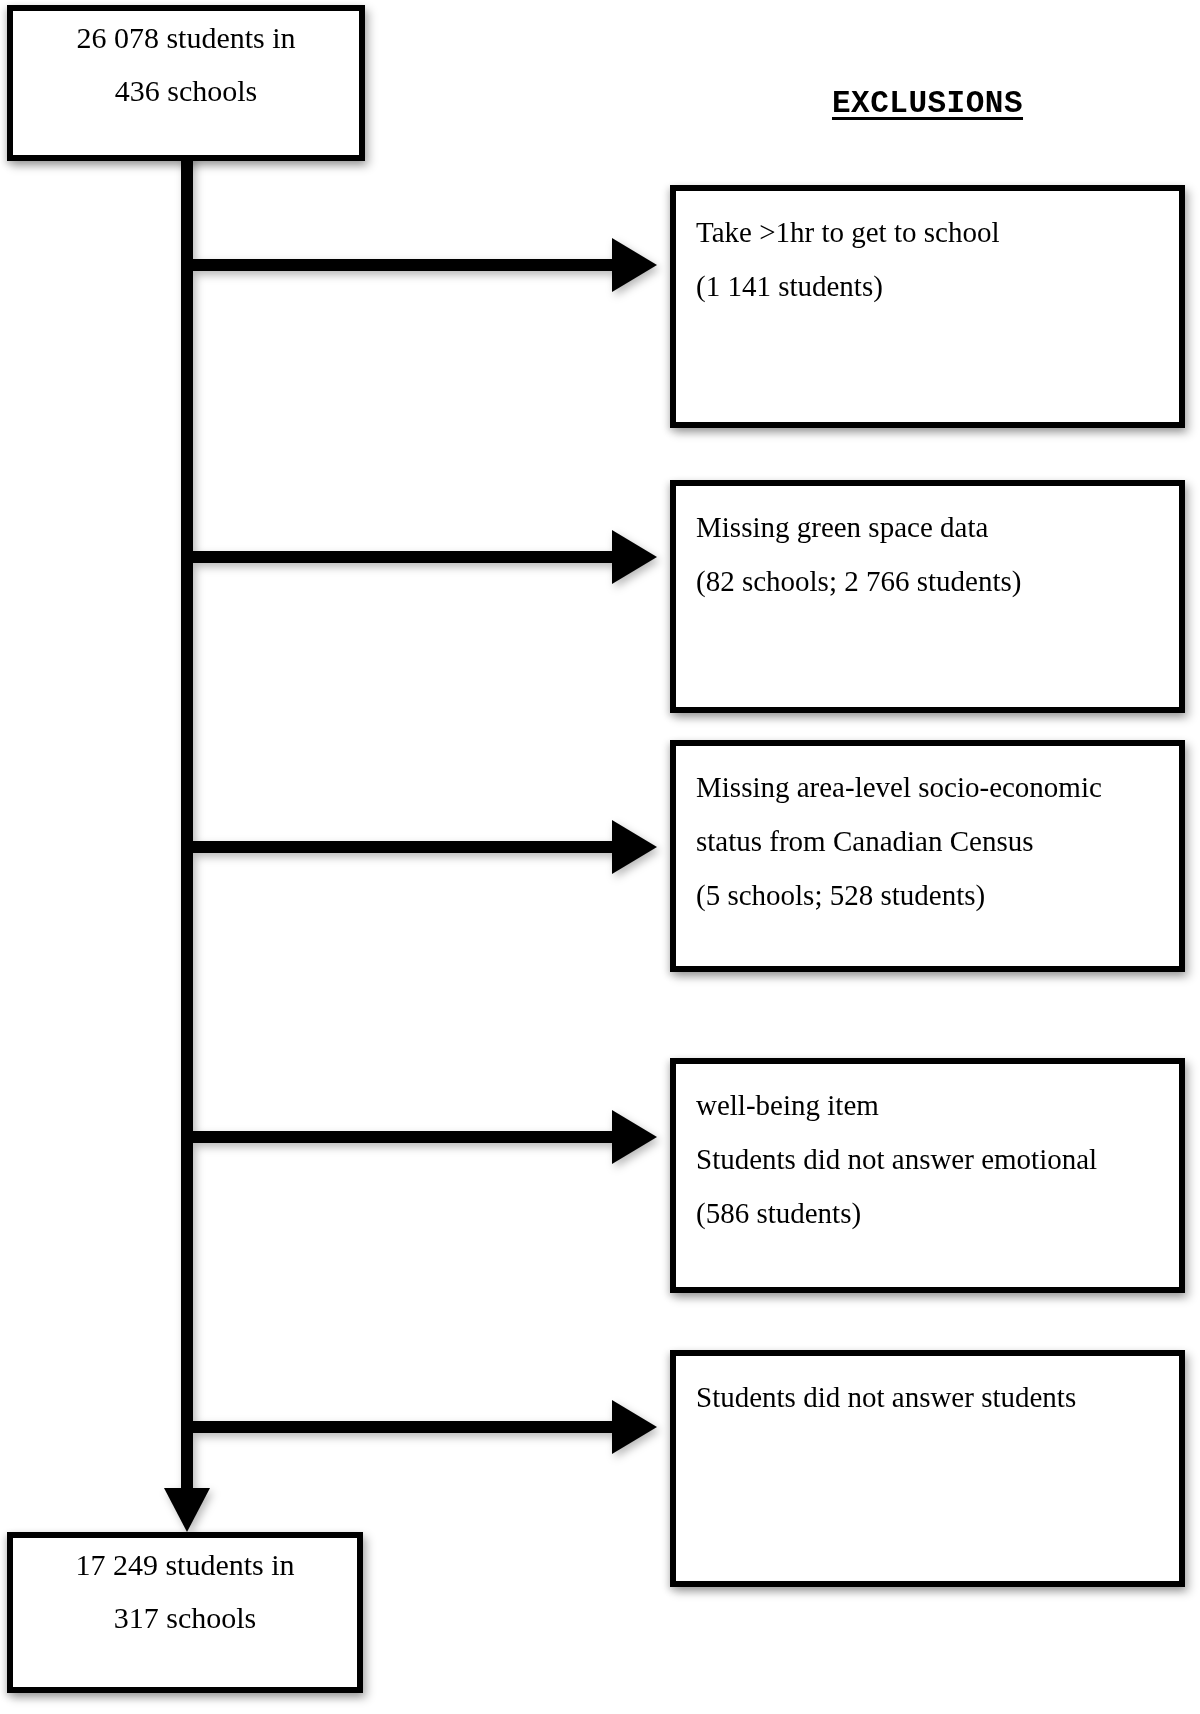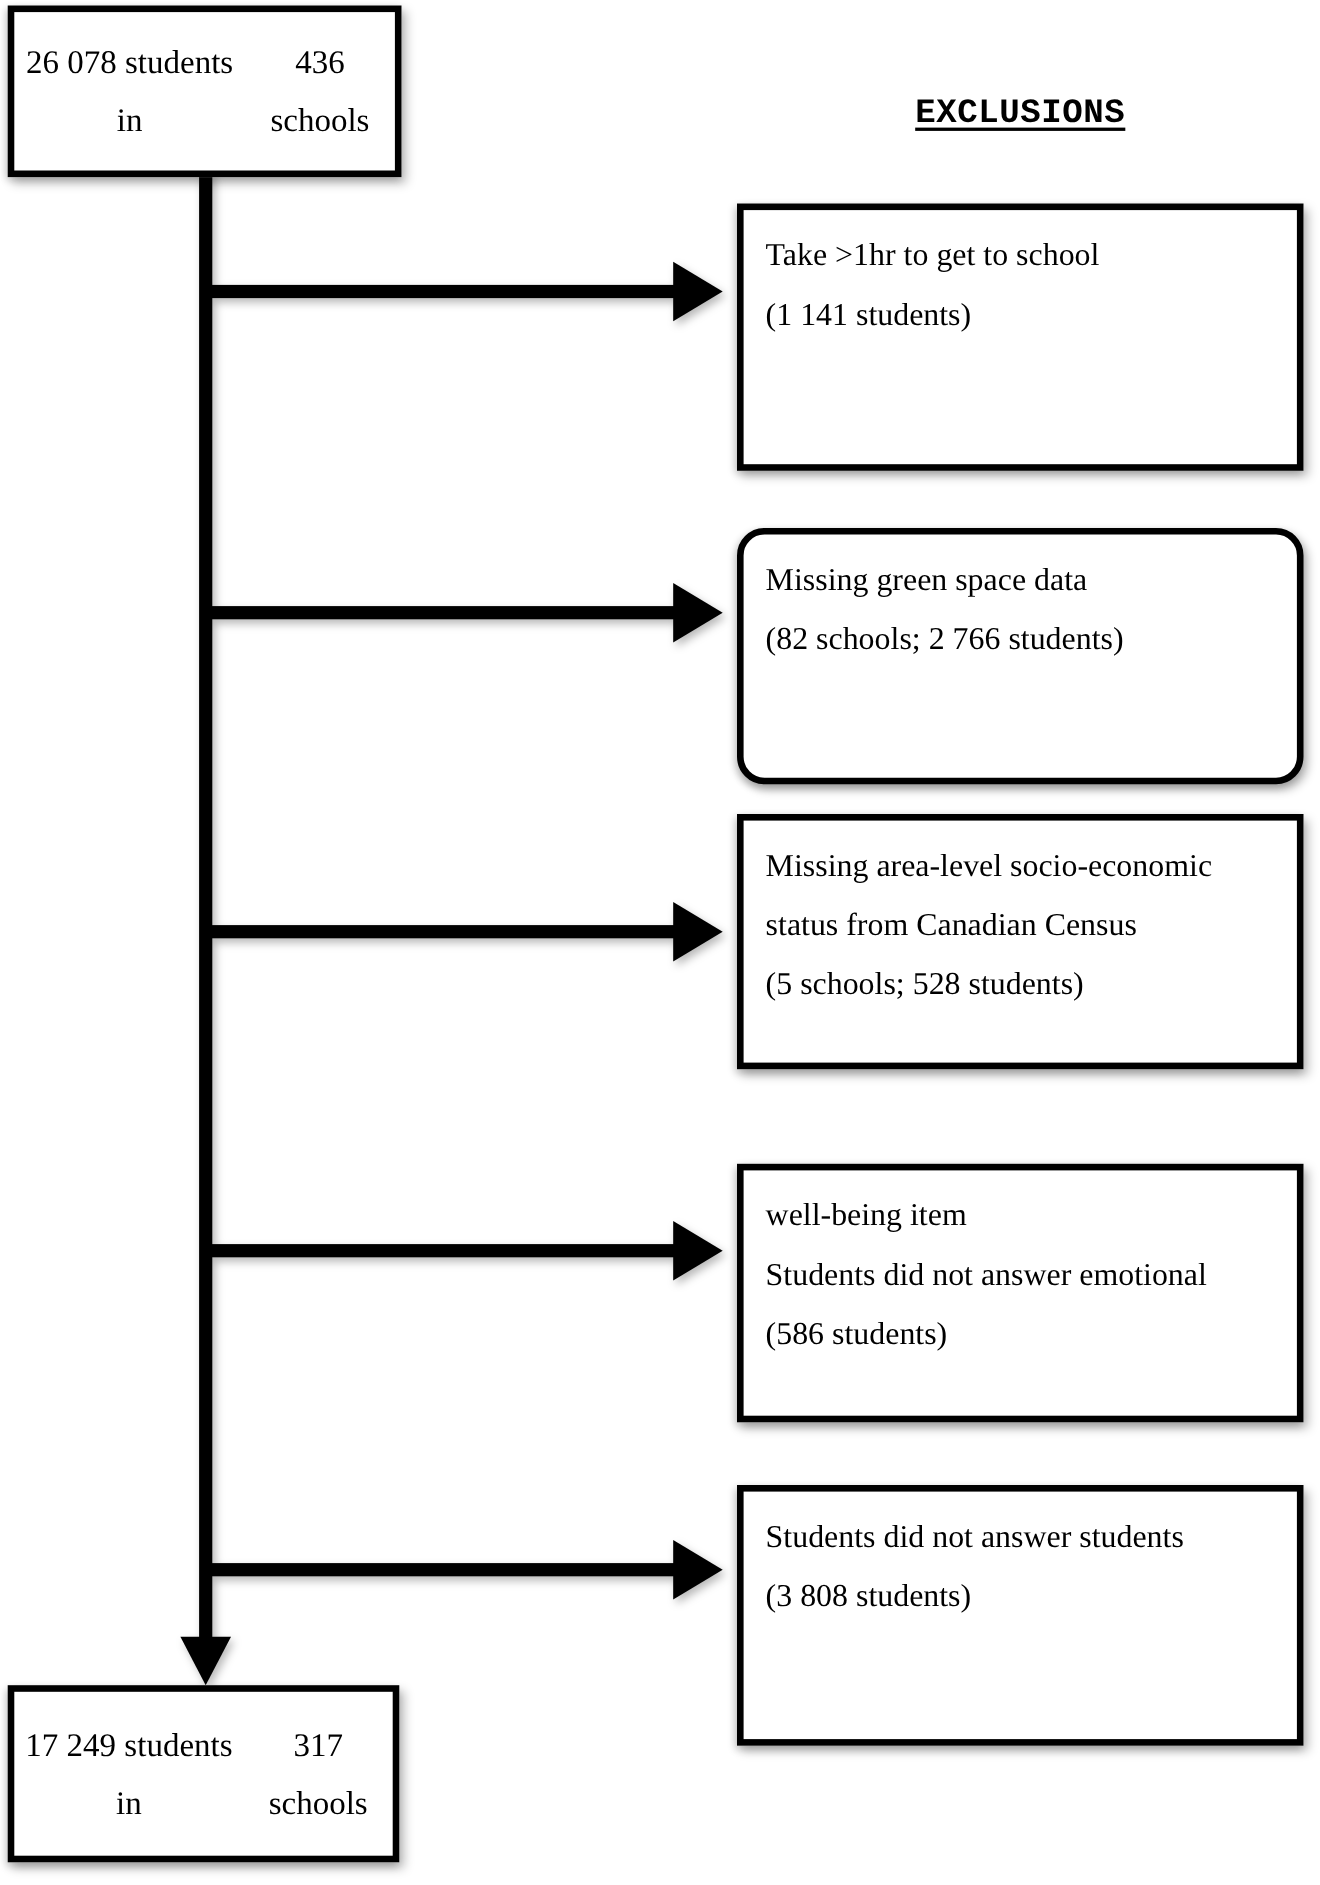--- a/index.html
+++ b/index.html
@@ -23,23 +23,23 @@
   }
   .node {
     position: absolute;
     box-sizing: border-box;
     background: #ffffff;
     border: 6px solid #000000;
     box-shadow: 4px 5px 9px rgba(0,0,0,0.28), -2px 3px 7px rgba(0,0,0,0.18);
   }
   .terminal {
     display: flex;
-    flex-direction: row;
+    flex-direction: column;
     align-items: center;
-    justify-content: space-between;
+    justify-content: flex-start;
     text-align: center;
     font-size: 30px;
     line-height: 53px;
   }
   .terminal.start { left: 7px; top: 5px; width: 358px; height: 156px; }
   .terminal.end   { left: 7px; top: 1532px; width: 356px; height: 161px; font-weight: normal; }
   .excl-header {
     position: absolute;
     left: 670px; top: 86px; width: 515px;
     text-align: center;
@@ -53,21 +53,21 @@
   }
   .excl-box {
     padding: 14px 18px 0 20px;
     font-size: 29px;
     line-height: 54px;
     left: 670px;
     width: 515px;
   }
   .excl-box .line { white-space: nowrap; }
   .box-1 { top: 185px;  height: 243px; }
-  .box-2 { top: 480px;  height: 233px; border-radius: 25px; }
+  .box-2 { top: 480px;  height: 233px; }
   .box-3 { top: 740px;  height: 232px; }
   .box-4 { top: 1058px; height: 235px; }
   .box-5 { top: 1350px; height: 237px; }
 </style>
 </head>
 <body>
 
 <div class="canvas">
 
   <svg class="connectors" viewBox="0 0 1200 1714" xmlns="http://www.w3.org/2000/svg" aria-hidden="true">
@@ -117,21 +117,20 @@
   </div>
 
   <div class="node excl-box box-4">
     <div class="line">well-being item</div>
     <div class="line">Students did not answer emotional</div>
     <div class="line">(586 students)</div>
   </div>
 
   <div class="node excl-box box-5">
     <div class="line">Students did not answer students</div>
-    <div class="line">(3 808 students)</div>
   </div>
 
   <div class="node terminal end">
     <div class="line">17 249 students in</div>
     <div class="line">317 schools</div>
   </div>
 
 </div>
 
 </body></html>

